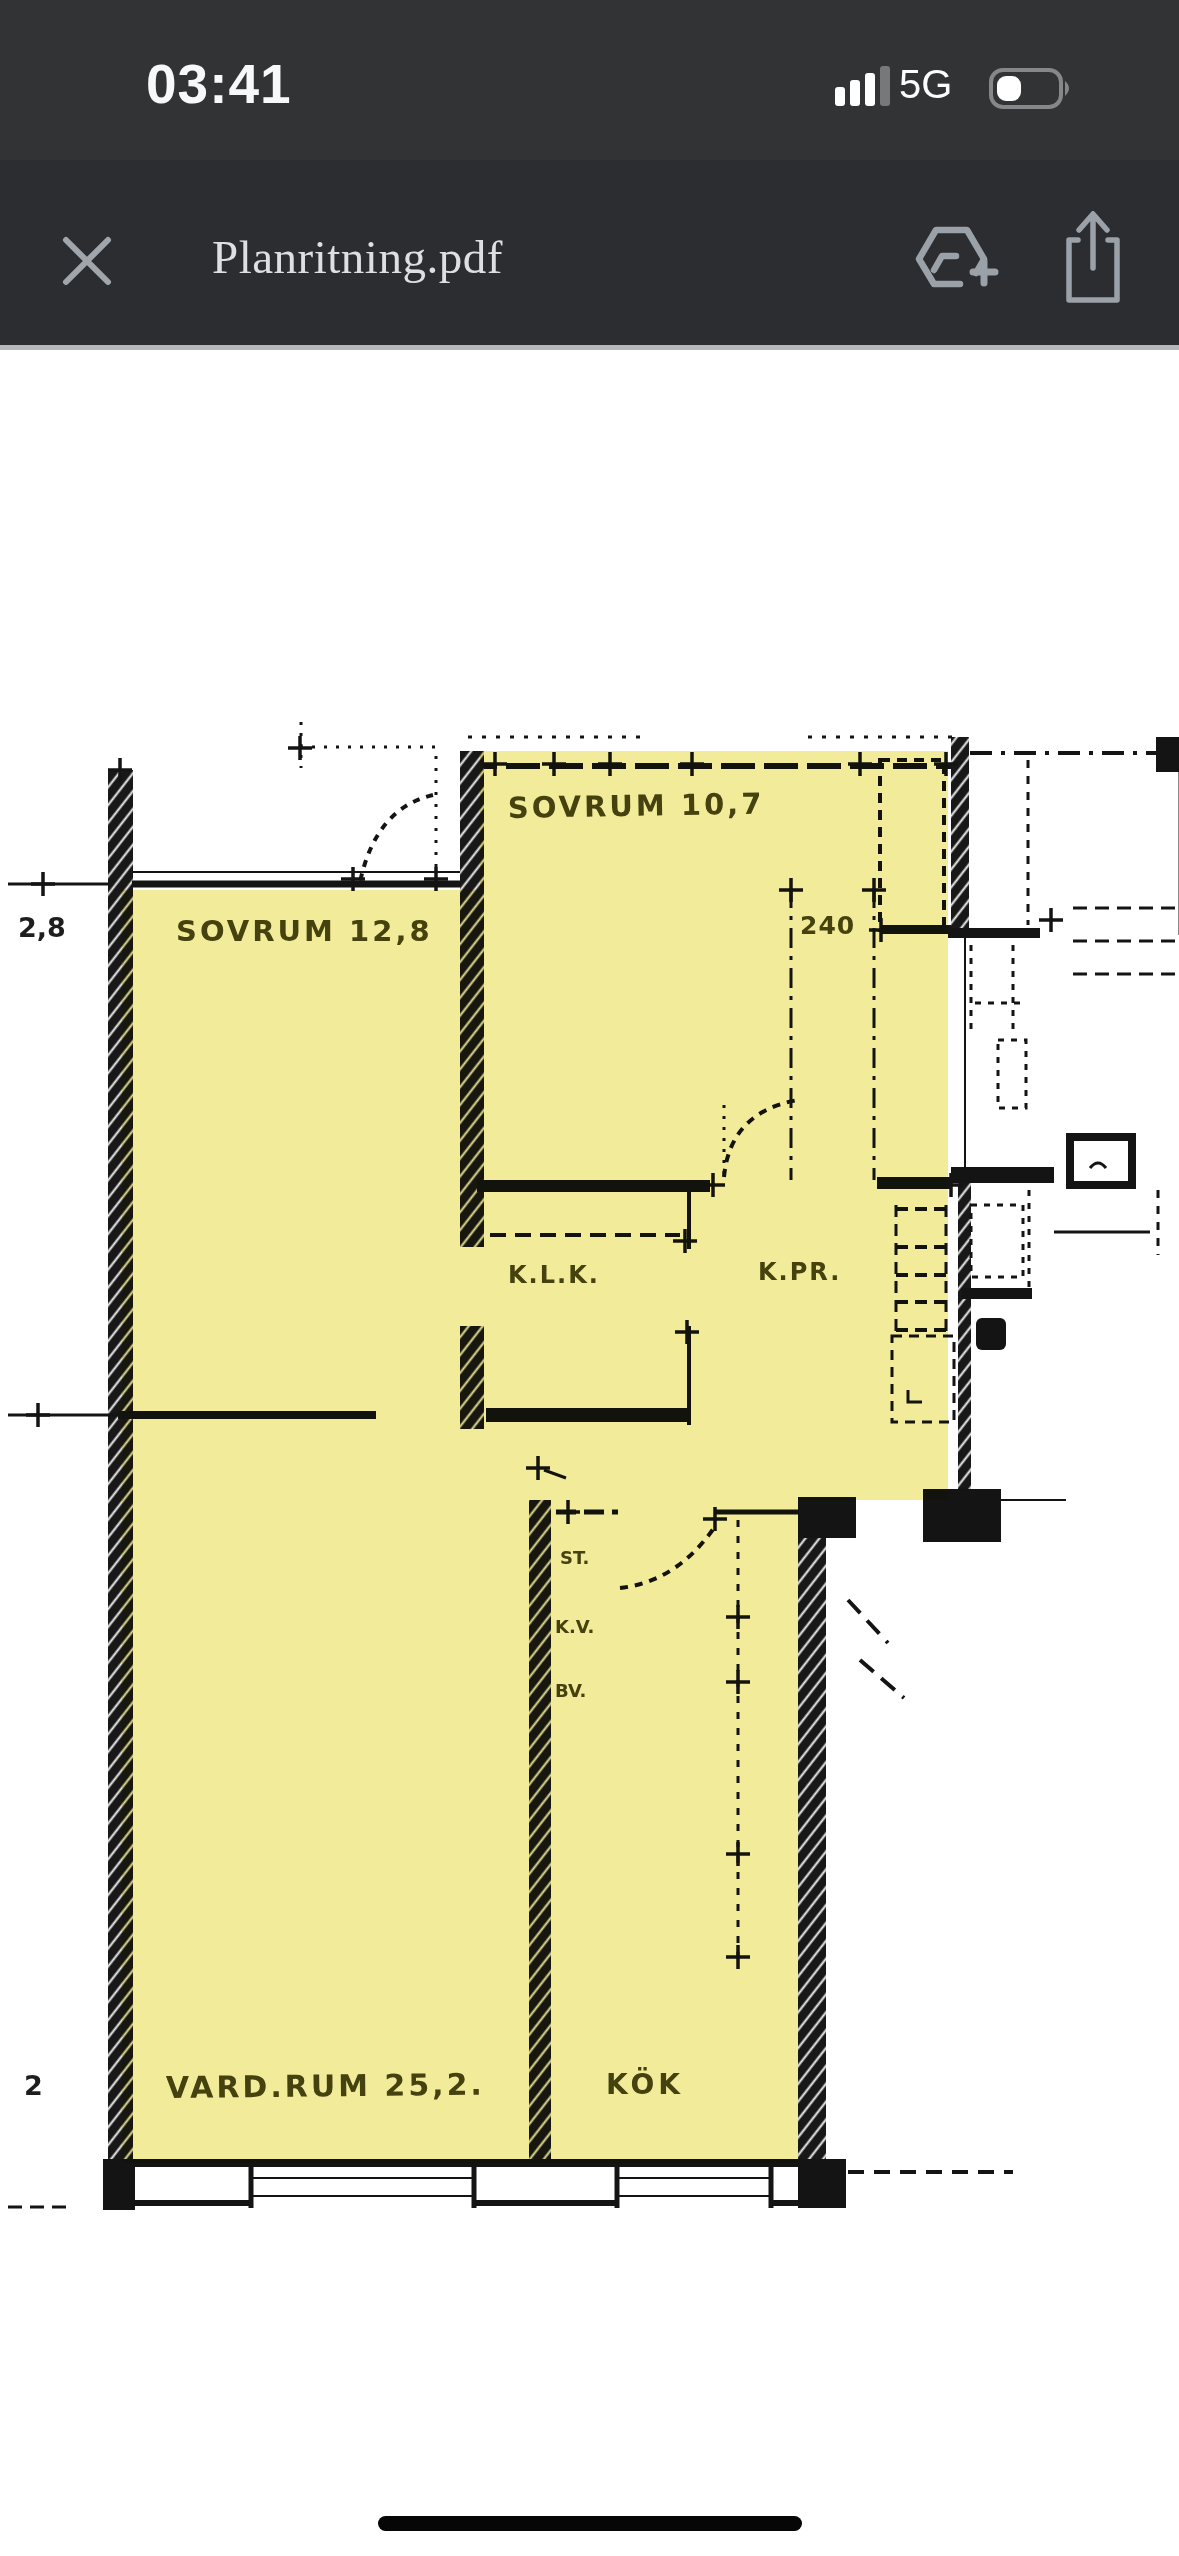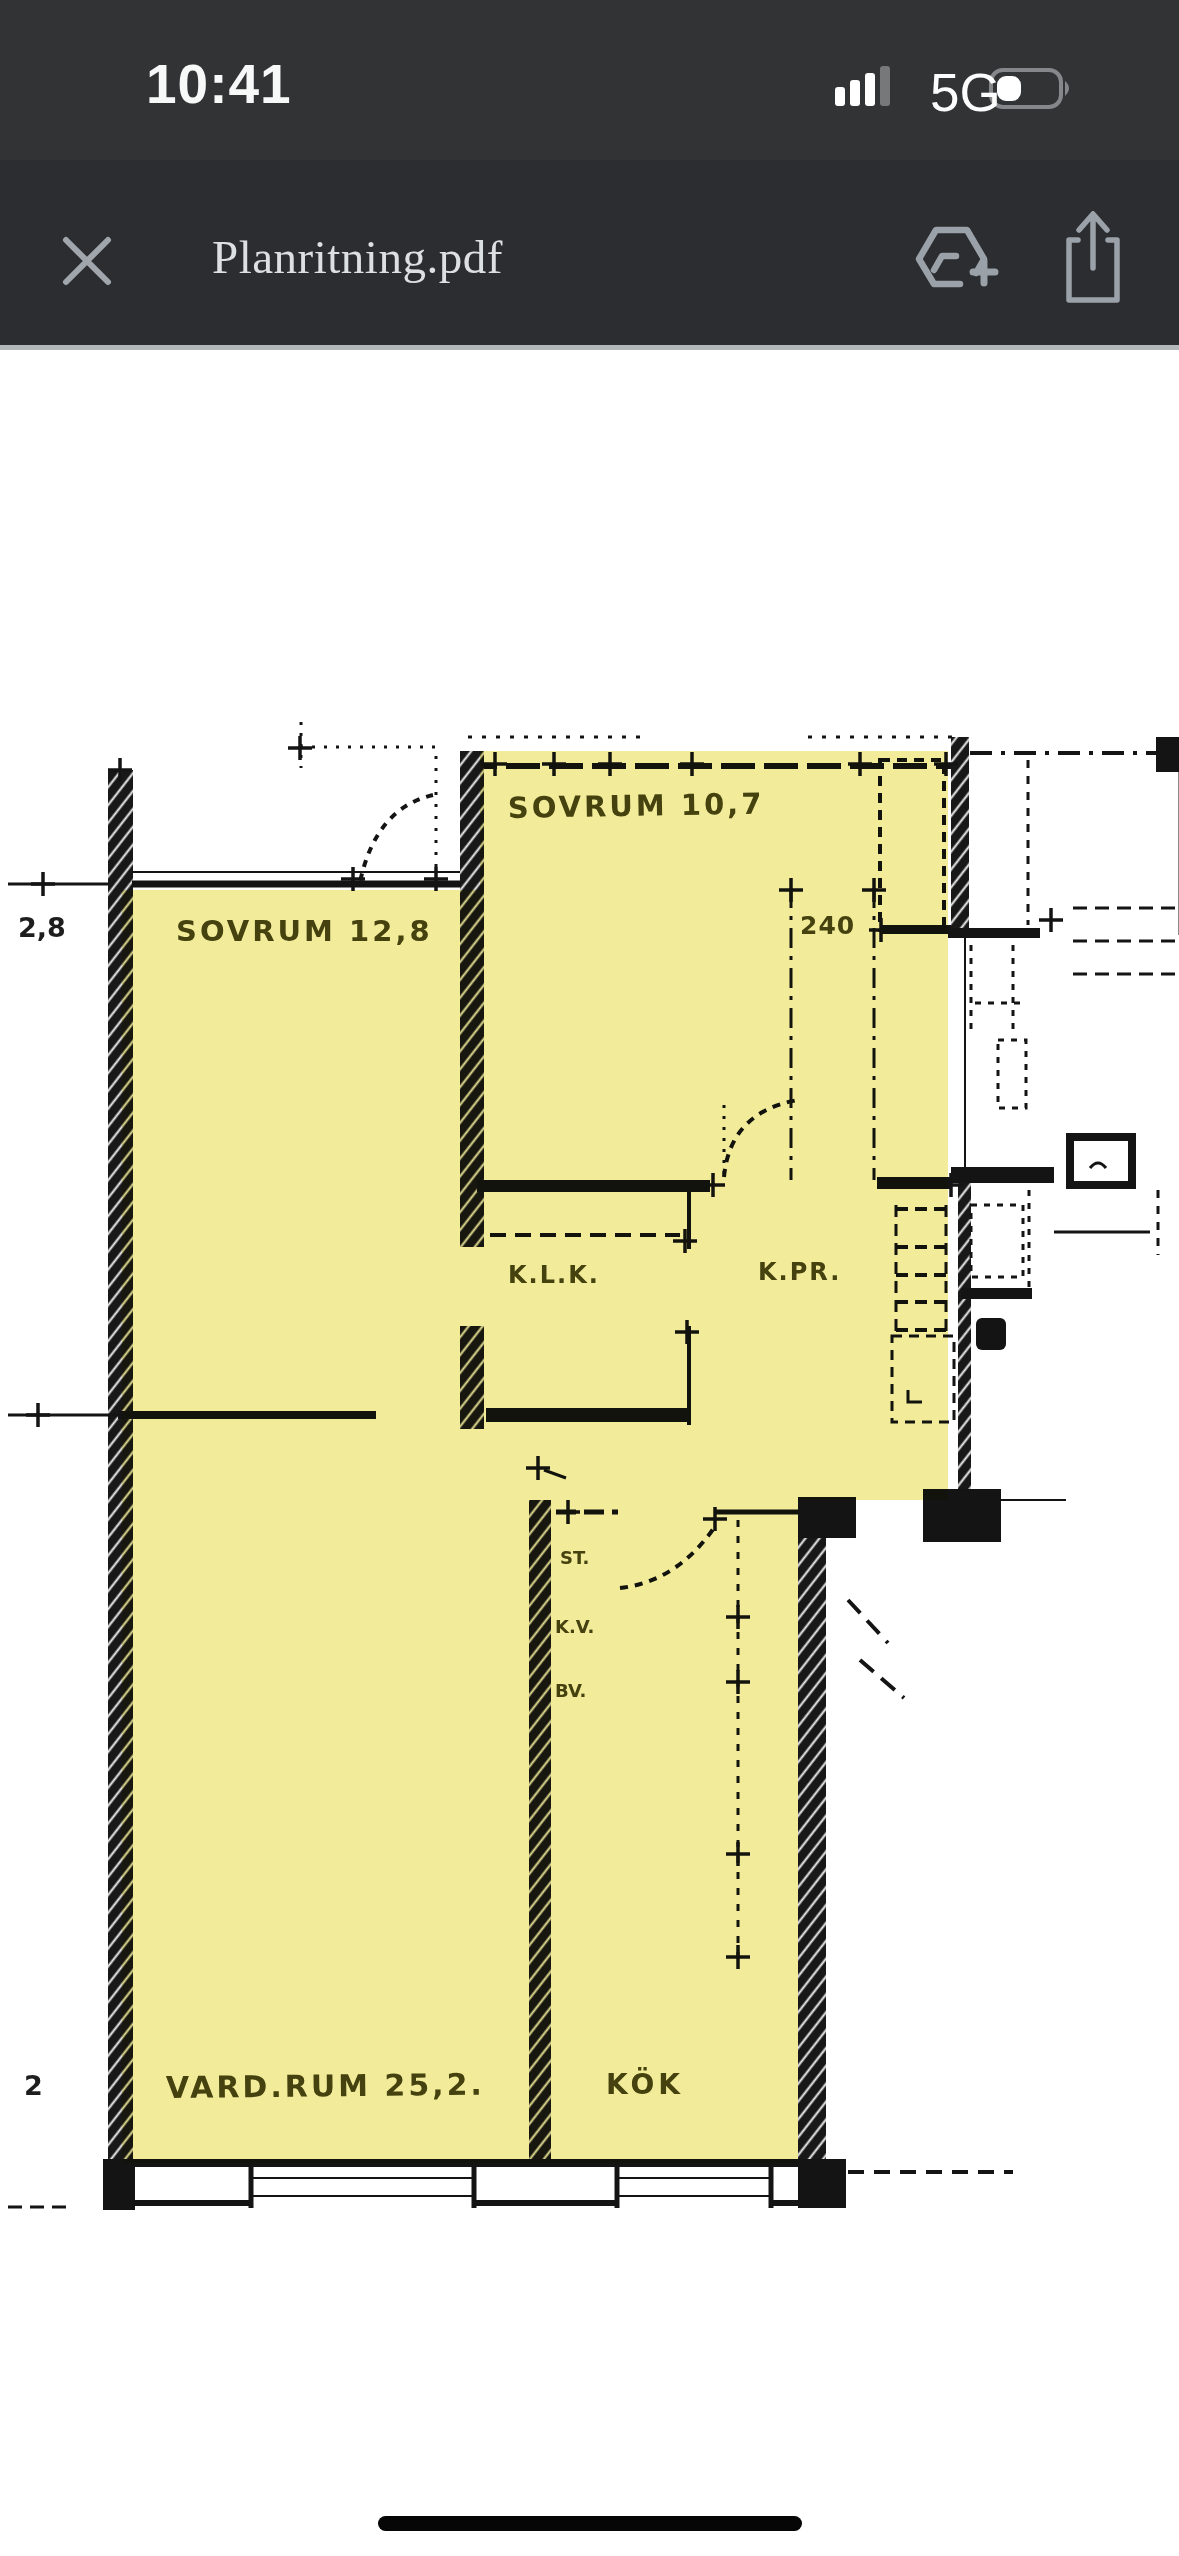--- a/index.html
+++ b/index.html
@@ -11,21 +11,21 @@
   .status-bar{
     position:absolute;left:0;top:0;width:1179px;height:160px;
     background:#313335;z-index:5;
   }
   .time{
     position:absolute;left:146px;top:52px;
     font-size:55px;font-weight:700;color:#f7f8f8;letter-spacing:1px;
   }
   .status-right{position:absolute;right:0;top:0;width:400px;height:160px;}
   .net-label{
-    position:absolute;left:151px;top:62px;font-size:53px;color:#fdfdfd;
+    position:absolute;left:120px;top:62px;font-size:40px;color:#fdfdfd;
   }
   
   .toolbar{
     position:absolute;left:0;top:160px;width:1179px;height:185px;
     background:#2b2d30;z-index:5;
   }
   .toolbar-edge{
     position:absolute;left:0;bottom:-5px;width:100%;height:5px;
     background:#a8acae;opacity:.85;
   }
@@ -220,21 +220,21 @@
       <text class="lbl" x="547" y="1697" font-size="18">BV.</text>
       <text class="lbl" x="158" y="2098" font-size="30" letter-spacing="3" transform="rotate(-0.6 158 2098)">VARD.RUM 25,2.</text>
       <text class="lbl" x="598" y="2094" font-size="28" letter-spacing="4">KÖK</text>
       <text class="dim" x="10" y="937" font-size="27">2,8</text>
       <text class="dim" x="16" y="2095" font-size="27">2</text>
     </g>
   </svg>
   </div>
 
   <div class="status-bar">
-    <div class="time">10:41</div>
+    <div class="time">03:41</div>
     <div class="status-right">
       <svg width="400" height="160" viewBox="0 0 400 160">
         <g>
           <rect x="56" y="87" width="10" height="19" rx="3" fill="#ffffff"></rect>
           <rect x="71" y="80" width="10" height="26" rx="3" fill="#ffffff"></rect>
           <rect x="86" y="73" width="10" height="33" rx="3" fill="#ffffff"></rect>
           <rect x="101" y="66" width="10" height="40" rx="3" fill="#77787a"></rect>
         </g>
         <g>
           <rect x="212" y="70" width="70" height="37" rx="12" fill="none" stroke="#86878a" stroke-width="4"></rect>

